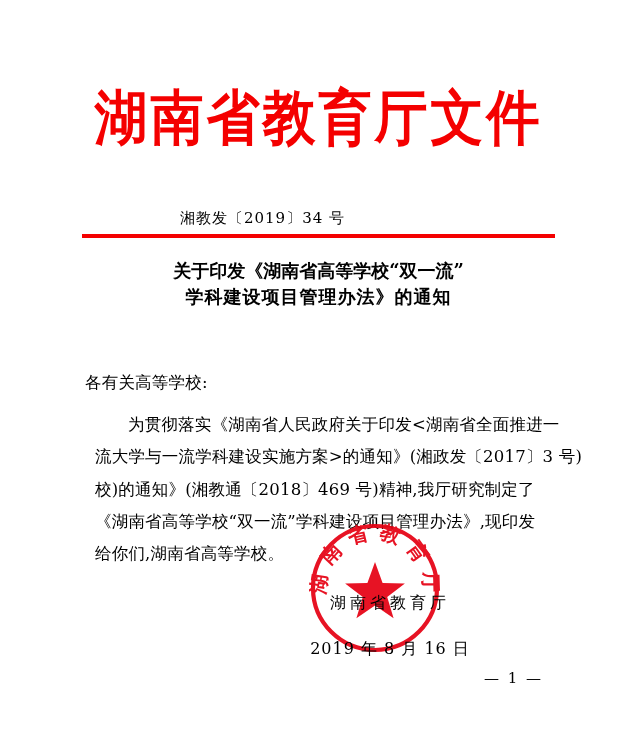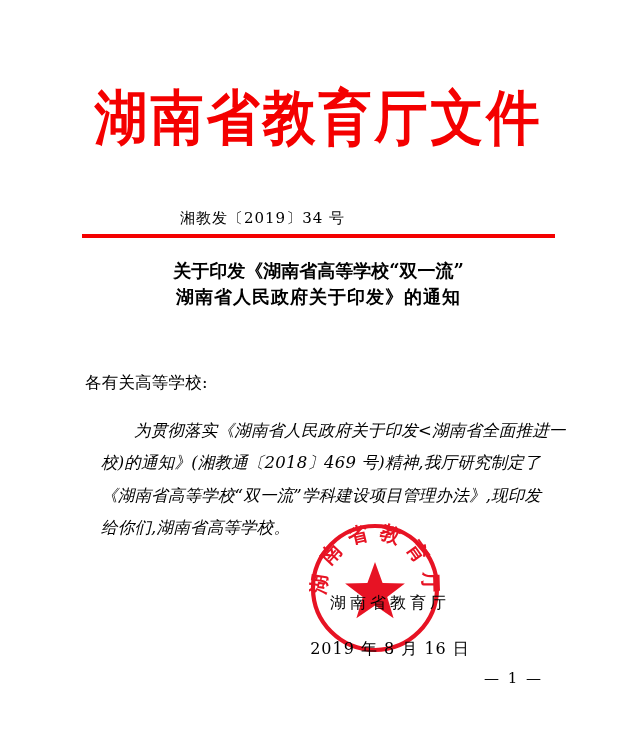--- a/index.html
+++ b/index.html
@@ -95,24 +95,23 @@
     left: 85px;
     width: 470px;
     font-size: 16.5px;
     line-height: 1.95;
     letter-spacing: 0.2px;
   }
   .salutation {
     white-space: nowrap;
   }
   .body-para {
-    margin: 16px;
+    margin: 10px;
     text-align: justify;
     text-justify: inter-ideograph;
-    font-style: italic;
   }
   .body-para .ln {
     display: block;
     white-space: nowrap;
   }
   .body-para .ln-indent {
     text-indent: 33px;
   }
 
   
@@ -173,27 +172,28 @@
   </div>
 
   <div class="doc-number-row">
     <span class="doc-number">湘教发〔2019〕34 号</span>
   </div>
 
   <div class="red-rule"></div>
 
   <div class="doc-title">
     <span class="tline tline1">关于印发《湖南省高等学校“双一流”</span>
-    <span class="tline tline2">湖南省人民政府关于印发》的通知</span>
+    <span class="tline tline2">学科建设项目管理办法》的通知</span>
   </div>
 
   <div class="body-block">
     <div class="salutation">各有关高等学校:</div>
     <div class="body-para">
       <span class="ln ln-indent">为贯彻落实《湖南省人民政府关于印发&lt;湖南省全面推进一</span>
+      <span class="ln">流大学与一流学科建设实施方案&gt;的通知》(湘政发〔2017〕3 号)</span>
       <span class="ln">校)的通知》(湘教通〔2018〕469 号)精神,我厅研究制定了</span>
       <span class="ln">《湖南省高等学校“双一流”学科建设项目管理办法》,现印发</span>
       <span class="ln">给你们,湖南省高等学校。</span>
     </div>
   </div>
 
   <div class="seal">
     <svg width="132" height="132" viewBox="0 0 132 132" xmlns="http://www.w3.org/2000/svg">
       <defs>
         <path id="ringpath" d="M 66,66 m -49,0 a 49,49 0 1,1 98,0 a 49,49 0 1,1 -98,0"></path>

